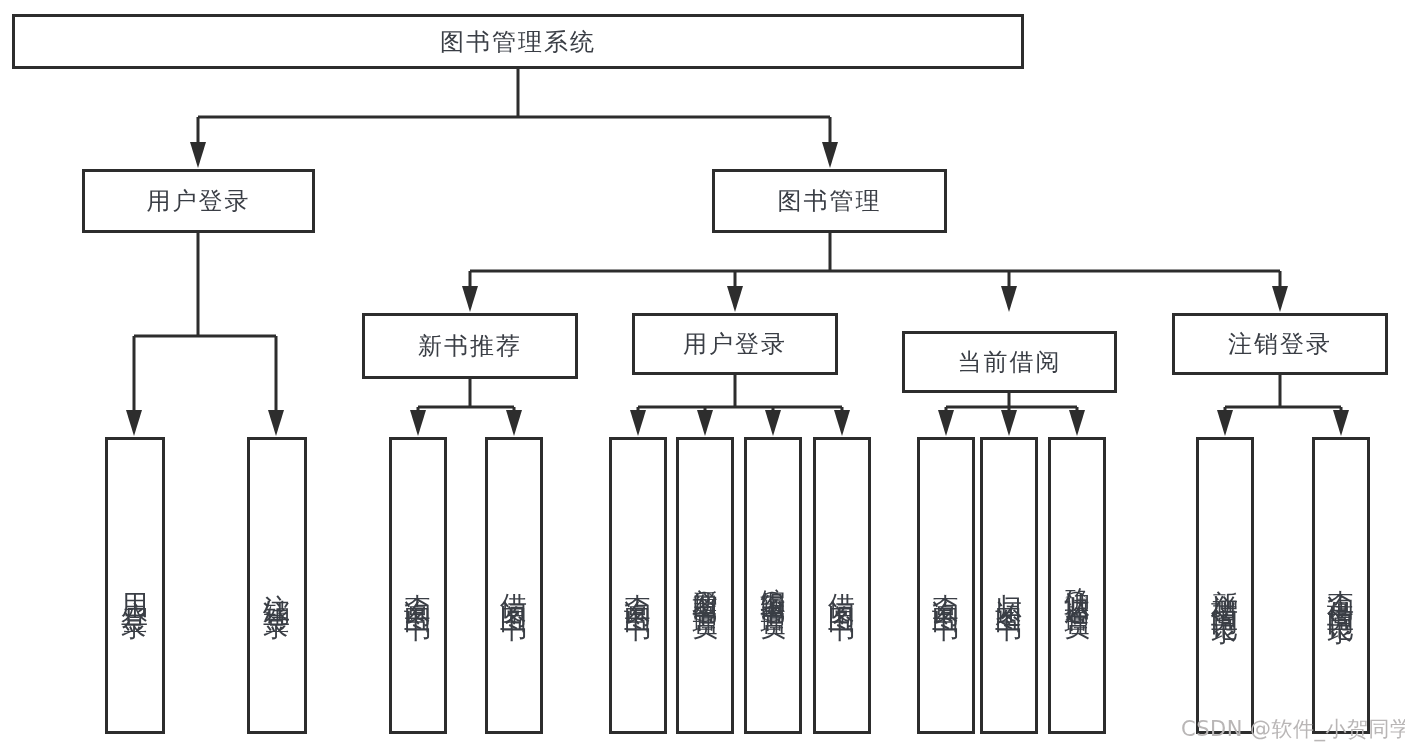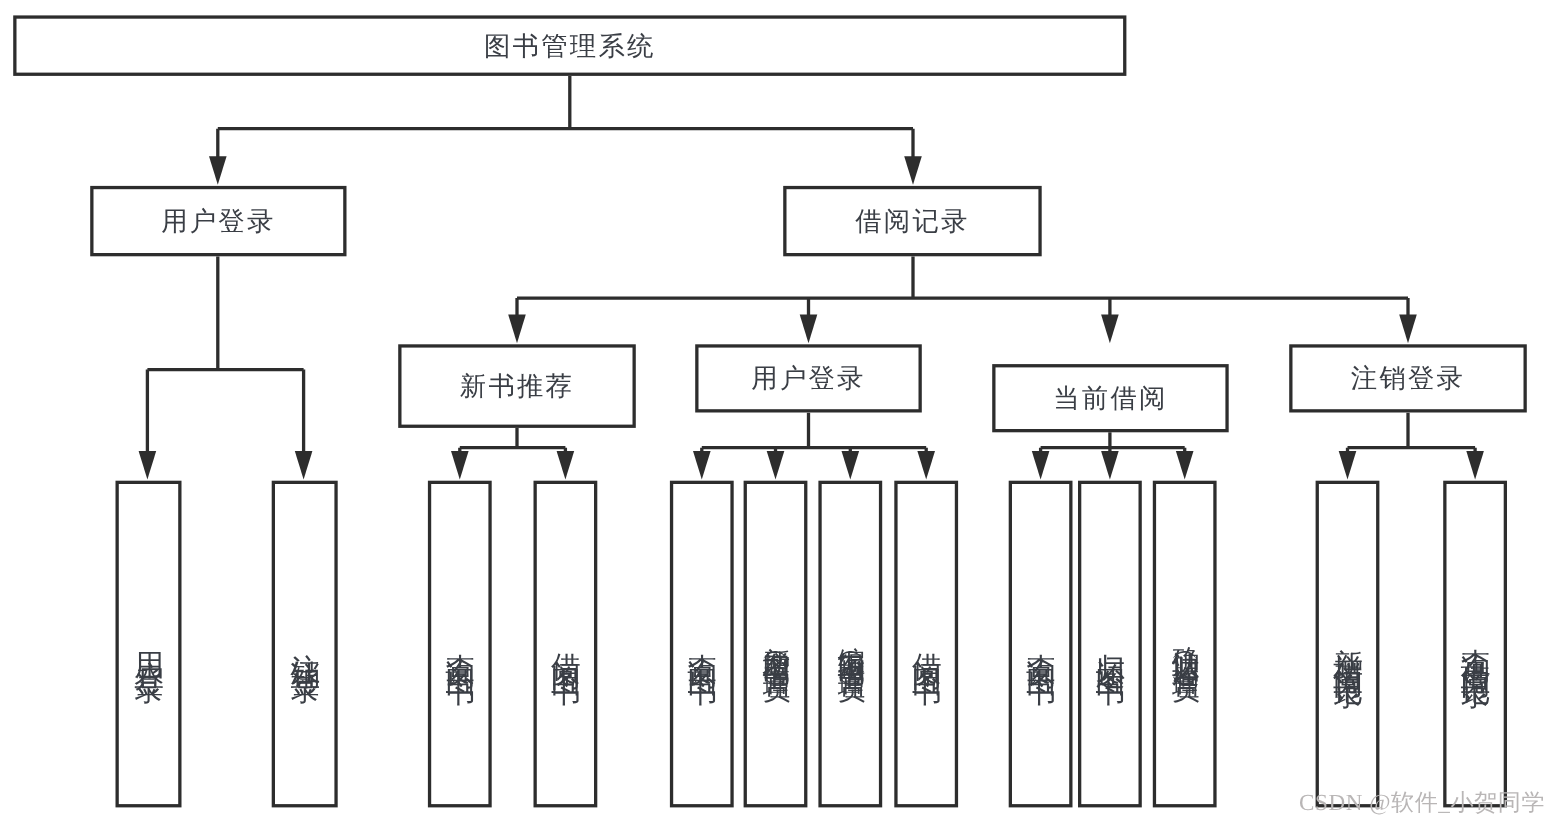--- a/index.html
+++ b/index.html
@@ -7,21 +7,20 @@
     padding: 0;
     background: #ffffff;
     font-family: "DejaVu Sans", "Liberation Sans", sans-serif;
   }
   #canvas {
     position: relative;
     width: 1405px;
     height: 747px;
     background: #ffffff;
     overflow: hidden;
-    font-family: Liberation Serif, serif;
   }
   #connectors {
     position: absolute;
     left: 0; top: 0;
     width: 1405px;
     height: 747px;
   }
   .box {
     position: absolute;
     box-sizing: border-box;
@@ -105,24 +104,24 @@
   </svg>
 
   <div class="box h-box" style="left:12px; top:14px; width:1012px; height:55px;">
     <span>图书管理系统</span>
   </div>
 
   <div class="box h-box" style="left:82px; top:169px; width:233px; height:64px;">
     <span>用户登录</span>
   </div>
   <div class="box h-box" style="left:712px; top:169px; width:235px; height:64px;">
-    <span>借阅记录</span>
+    <span>图书管理</span>
   </div>
 
-  <div class="box h-box" style="left:362px; top:313px; width:216px; height:76px;">
+  <div class="box h-box" style="left:362px; top:313px; width:216px; height:66px;">
     <span>新书推荐</span>
   </div>
   <div class="box h-box" style="left:632px; top:313px; width:206px; height:62px;">
     <span>用户登录</span>
   </div>
   <div class="box h-box" style="left:902px; top:313px; width:215px; height:62px;margin-top:18px;">
     <span>当前借阅</span>
   </div>
   <div class="box h-box" style="left:1172px; top:313px; width:216px; height:62px;">
     <span>注销登录</span>

